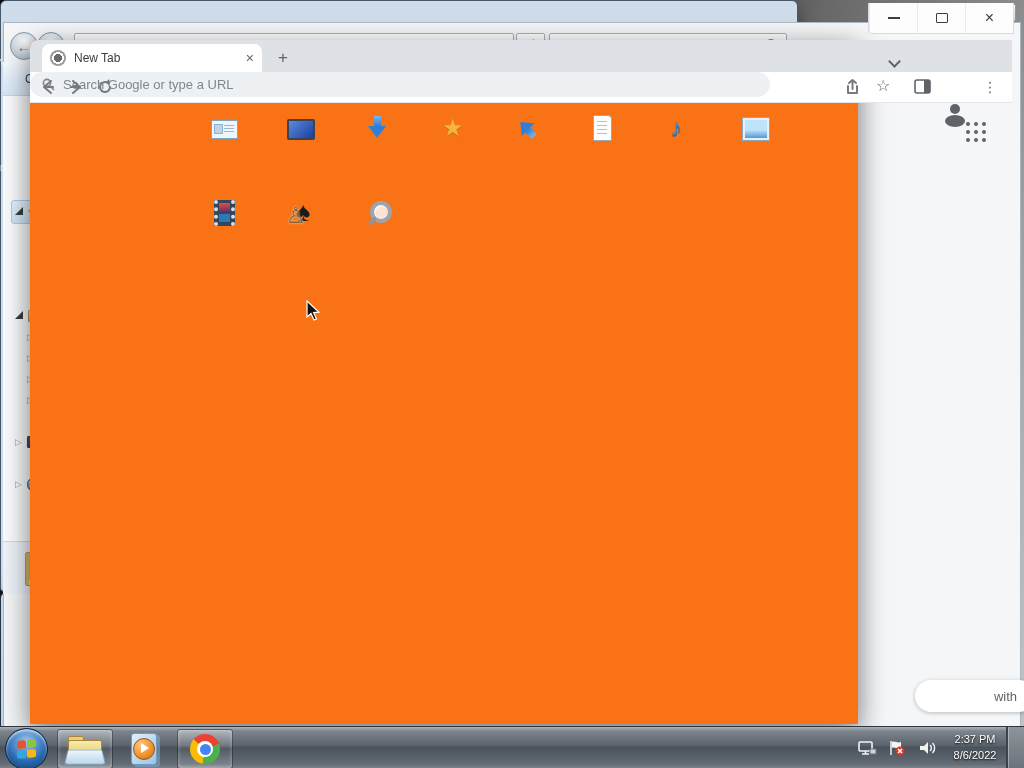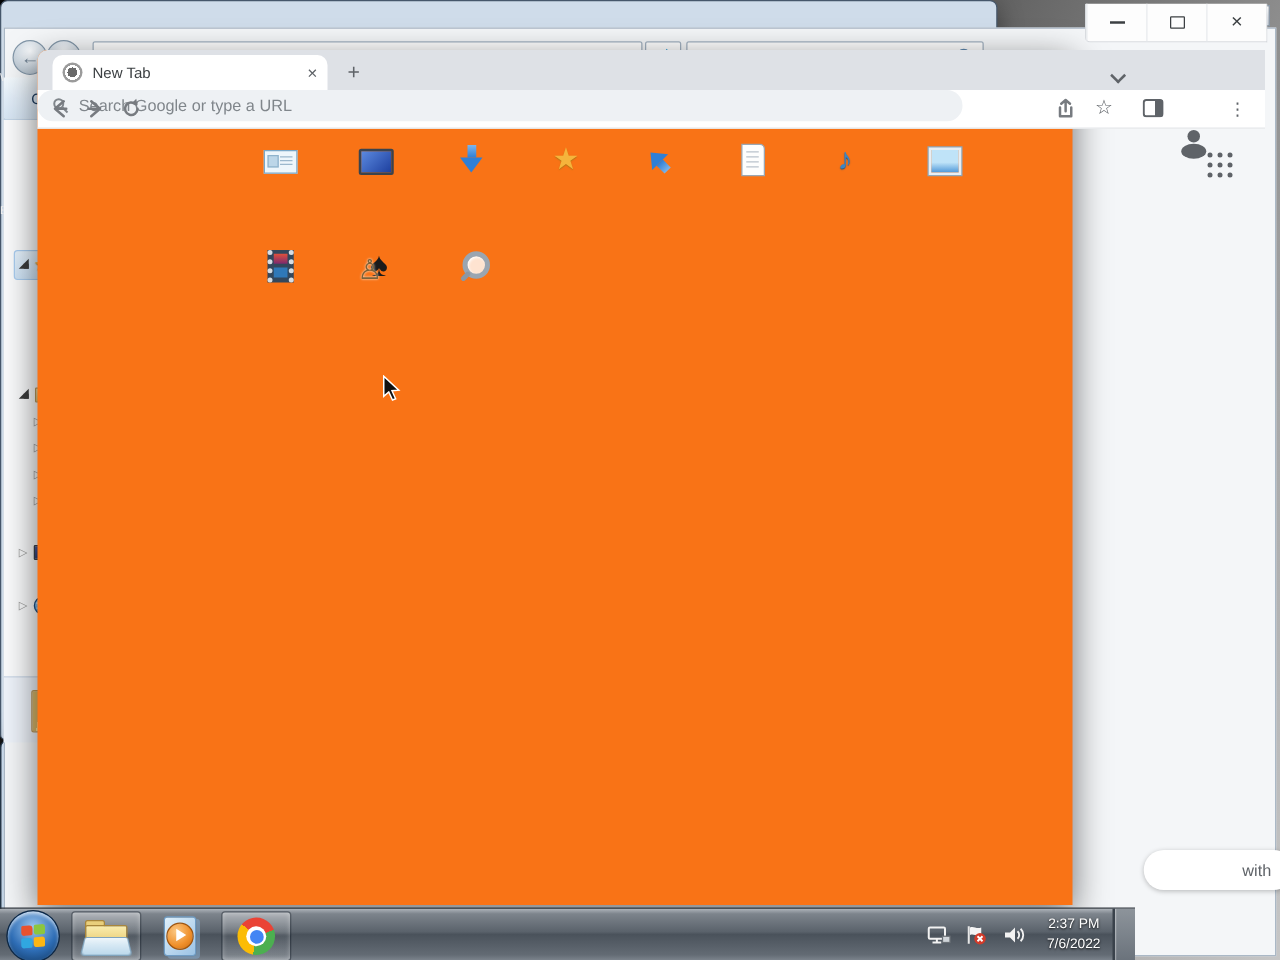--- a/index.html
+++ b/index.html
@@ -161,21 +161,21 @@
   .si-computer::after{content:"";position:absolute;left:5px;top:13px;width:7px;height:2px;background:#8a949e;}
   .si-globe::before{content:"";position:absolute;left:1px;top:1px;width:13px;height:13px;border-radius:50%;
       background:radial-gradient(circle at 35% 30%,#bfe0f8,#4f98d8 60%,#23639e);border:1px solid #1c4f80;}
   .si-globe::after{content:"";position:absolute;left:3px;top:6px;width:10px;height:3px;border-top:1px solid rgba(255,255,255,.7);border-bottom:1px solid rgba(255,255,255,.5);}
   
   .uf{position:relative;}
   .uf .f{position:absolute;background:linear-gradient(100deg,#d9b86a 0 20%,#f6e7a8 20%,#e2c362);border:1px solid #b9985a;border-radius:2px;}
   .uf .head{position:absolute;border-radius:50%;background:radial-gradient(circle at 35% 30%,#caa68c,#8a5f42);}
   .uf .body{position:absolute;border-radius:45% 45% 20% 20%;background:linear-gradient(#9fd6c6,#4f9f8b);}
   
-  #taskbar{left:0;top:726px;width:908px;height:42px;z-index:5;
+  #taskbar{left:0;top:726px;width:1024px;height:42px;z-index:5;
       background:linear-gradient(#aeb4ba,#7d848c 10%,#5a626b 45%,#4a525b 50%,#636b74 90%,#7a828b);
       border-top:1px solid #2e353c;box-sizing:border-box;}
   .tb-btn{position:absolute;top:2px;width:54px;height:38px;border:1px solid rgba(20,30,40,.55);border-radius:3px;
       background:linear-gradient(rgba(255,255,255,.38),rgba(255,255,255,.12) 45%,rgba(255,255,255,.04) 50%,rgba(255,255,255,.18));
       box-shadow:inset 0 0 4px rgba(255,255,255,.35);display:flex;align-items:center;justify-content:center;}
   #start-orb{position:absolute;left:5px;top:1px;width:41px;height:40px;border-radius:50%;
       background:radial-gradient(circle at 50% 32%,#9cc6ef,#2e6db5 55%,#123a66 95%);
       border:1px solid #0d2744;box-shadow:inset 0 2px 3px rgba(255,255,255,.7);}
   .flag{position:absolute;left:11px;top:11px;width:19px;height:18px;transform:skewY(-6deg);
       display:grid;grid-template-columns:9px 9px;grid-gap:1px;}
@@ -549,20 +549,20 @@
       <circle cx="13" cy="12" r="4.6" fill="#d23b2a"></circle>
       <path d="M11 10 L15 14 M15 10 L11 14" stroke="#fff" stroke-width="1.5"></path>
     </svg>
     <svg width="22" height="18">
       <path d="M3 7 H7 L11 3 V15 L7 11 H3 Z" fill="#f2f2f2"></path>
       <path d="M13 6 a4 4 0 0 1 0 6 M15.5 4 a7 7 0 0 1 0 10" fill="none" stroke="#f2f2f2" stroke-width="1.5"></path>
     </svg>
   </div>
   <div id="clock">
     <div>2:37 PM</div>
-    <div>7/6/2022</div>
+    <div>8/6/2022</div>
   </div>
   <div id="show-desktop"></div>
 </div>
 
 <svg id="cursor" class="abs" width="16" height="22">
   <path d="M2 1 L2 17 L6 13.5 L9 20 L11.5 19 L8.6 12.6 L14 12.2 Z" fill="#111" stroke="#fff" stroke-width="1.2"></path>
 </svg>
 
 </body></html>

